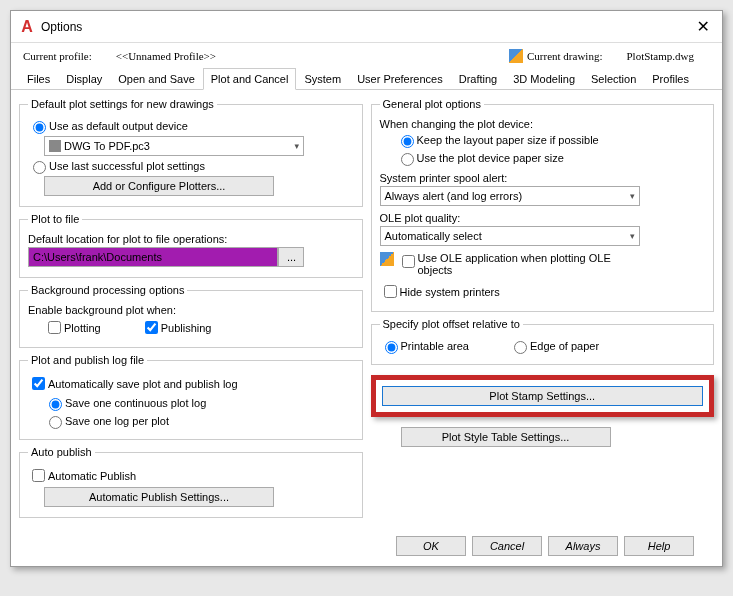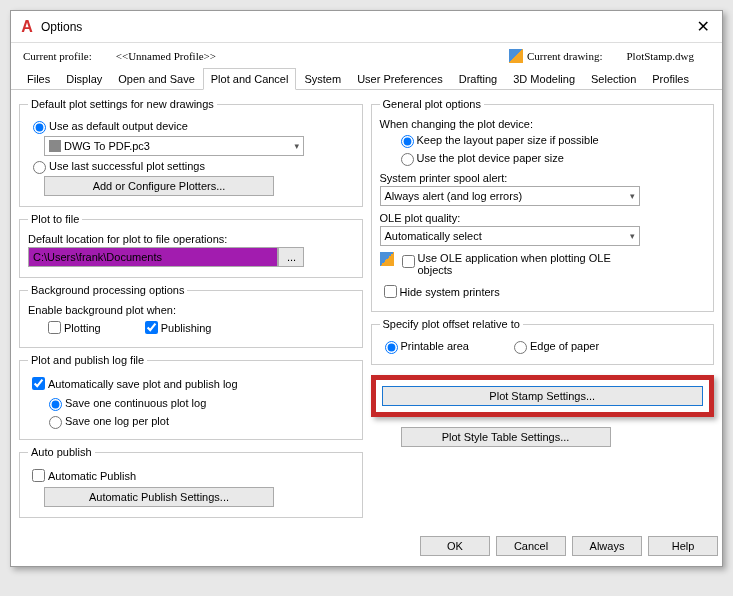--- a/index.html
+++ b/index.html
@@ -117,21 +117,22 @@
   .highlight-box {
     border: 5px solid #c62828;
     padding: 6px;
     margin: 4px 0;
     box-shadow: 3px 3px 5px rgba(0,0,0,0.3);
   }
   .footer {
     display: flex;
     justify-content: flex-end;
     gap: 6px;
-    padding: 10px 4px;
+    padding: 10px 28px;
+    font-style: italic;
   }
   .footer .btn { width: 70px; }
 </style>
 </head>
 <body>
 
 <div class="window">
 
   <div class="titlebar">
     <span class="logo">A</span>

